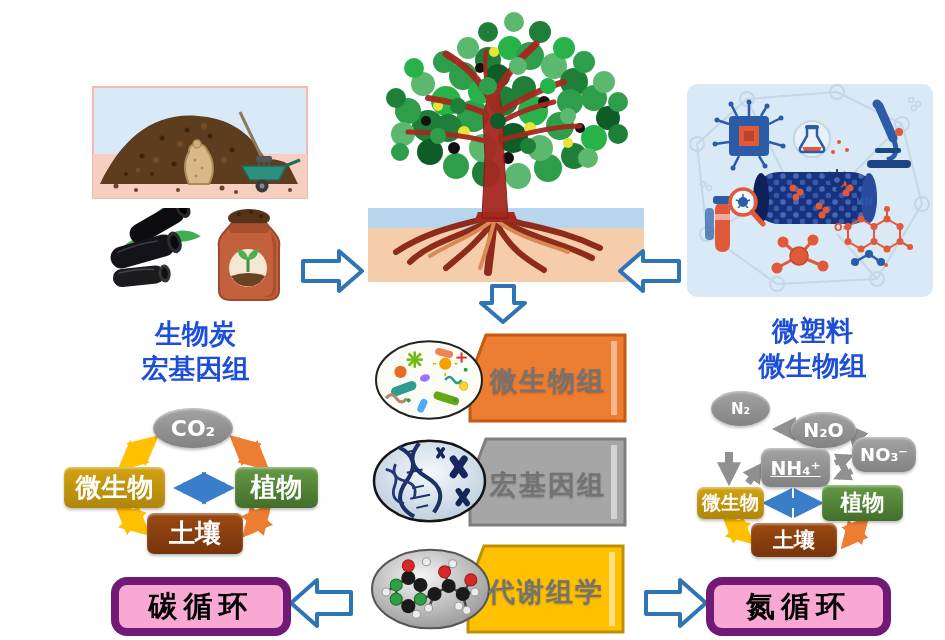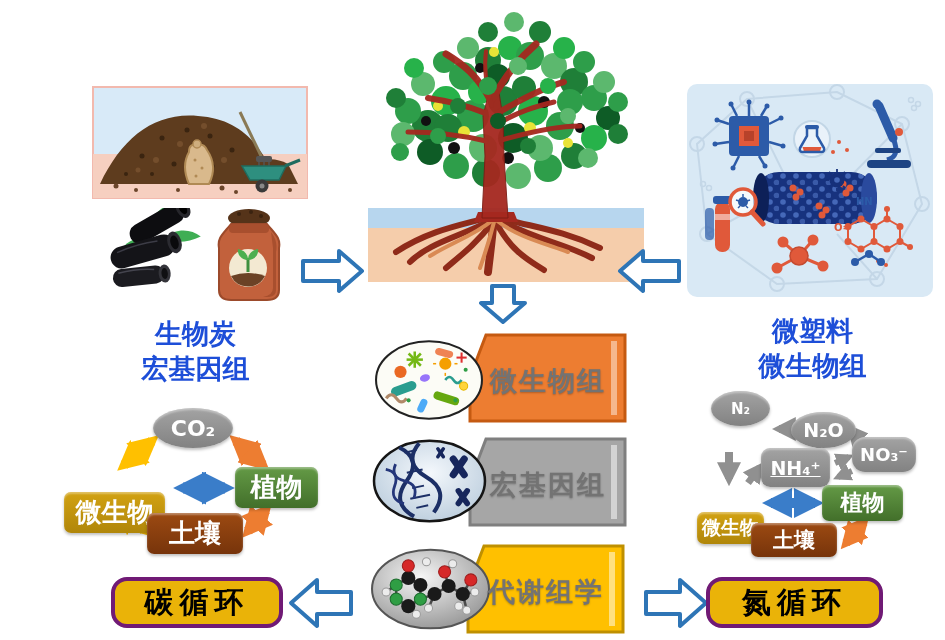--- a/index.html
+++ b/index.html
@@ -10,38 +10,38 @@
   .abs{position:absolute;}
   svg{display:block;}
   
   .node{
     position:absolute;display:flex;align-items:center;justify-content:center;
     color:#fff;font-weight:700;border-radius:7px;z-index:3;
     box-shadow:inset 0 2px 2px rgba(255,255,255,.35), 0 2px 3px rgba(0,0,0,.25);
     white-space:nowrap;
   }
   .node.ellipse{border-radius:50%;text-align:center;}
-  .gold {background:linear-gradient(#d2a212,#b0860a);margin-top:25px;}
+  .gold {background:linear-gradient(#d2a212,#b0860a);}
   .green{background:linear-gradient(#649a46,#426f2a);}
   .brown{background:linear-gradient(#9c4a12,#77340b);}
   .grayn{background:linear-gradient(#a3a3a3,#828282);}
   
   .banner-row{position:absolute;width:262px;height:96px;}
   .banner-shape{position:absolute;left:88px;top:2px;z-index:1;}
   .banner-ellipse{position:absolute;z-index:2;}
   .banner-label{
     position:absolute;left:102px;top:6px;width:152px;height:90px;z-index:2;
     display:flex;align-items:center;justify-content:center;
     color:#737373;font-weight:700;font-size:27px;letter-spacing:2px;
     text-shadow:0 1px 2px rgba(0,0,0,.25);white-space:nowrap;
   }
   
   .cycle-title{
     position:absolute;display:flex;align-items:center;justify-content:center;
-    background:#eab308;border:4px solid #701a75;border-radius:16px;
+    background:#f9a8d4;border:8px solid #701a75;border-radius:16px;
     color:#000;font-weight:700;font-size:29px;letter-spacing:6px;z-index:3;white-space:nowrap;
   }
   .material-label{
     position:absolute;color:#1d4ed8;font-weight:700;font-size:27px;line-height:1.3;
     text-align:center;z-index:3;white-space:nowrap;
   }
 </style>
 </head>
 <body>
 

